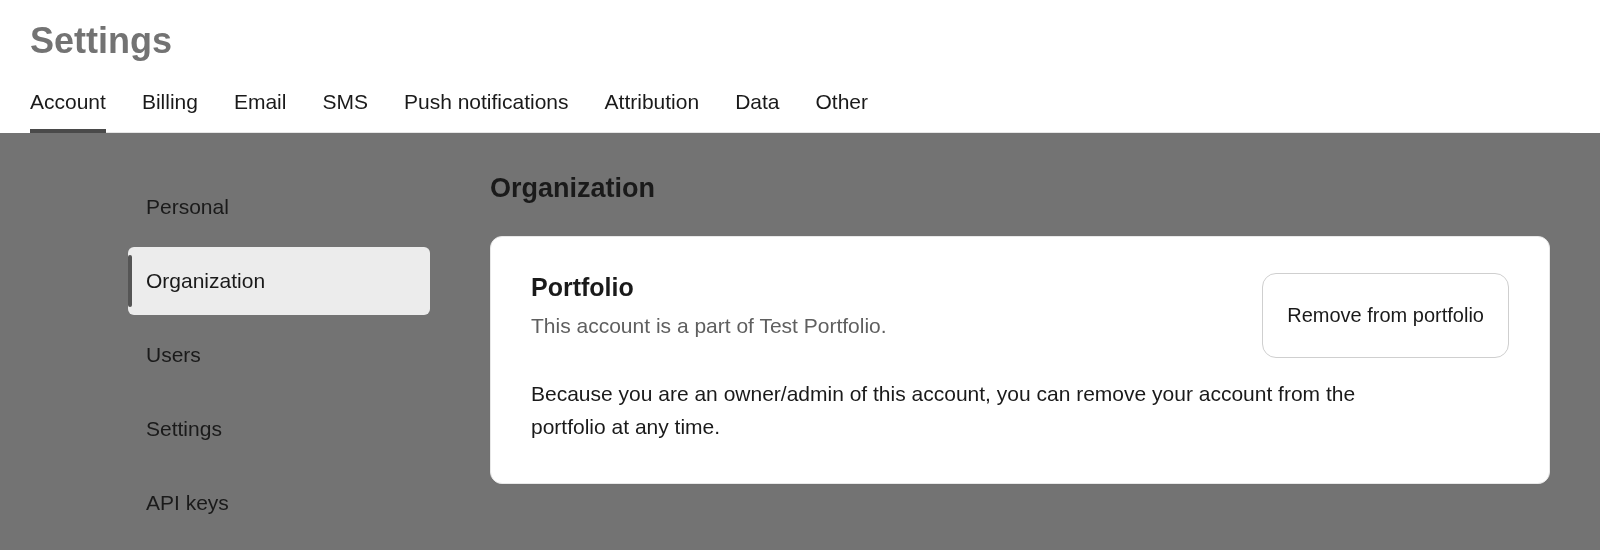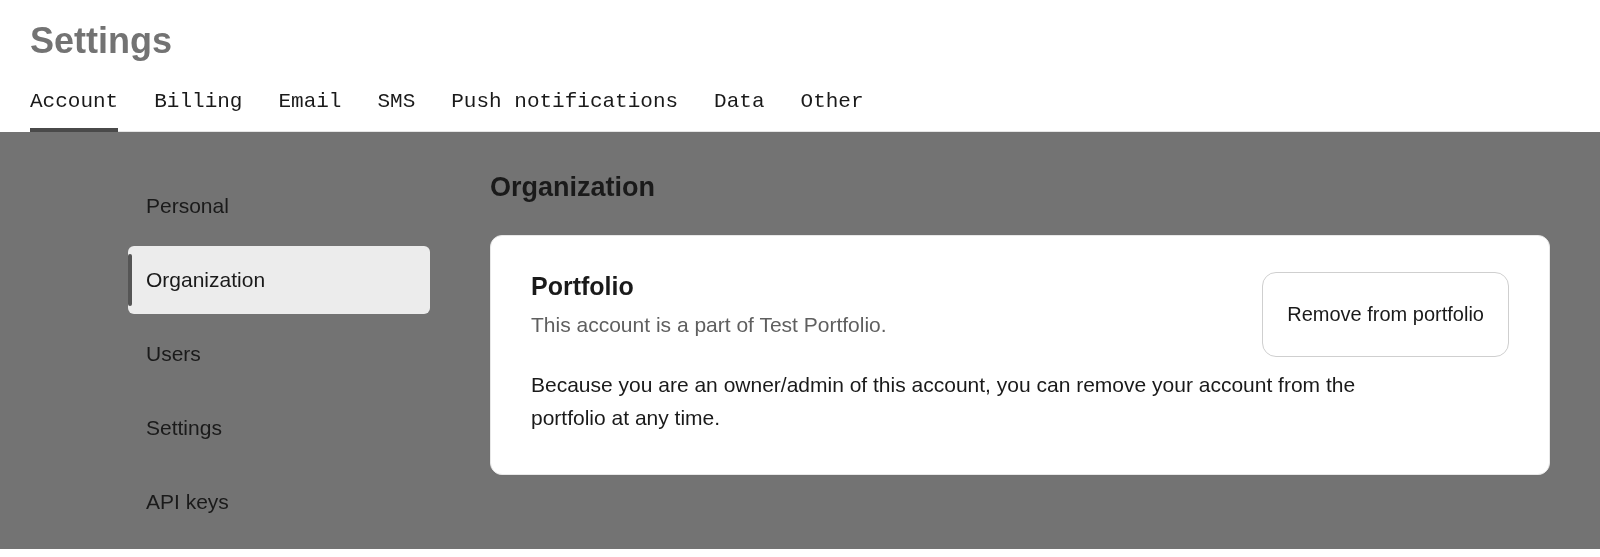--- a/index.html
+++ b/index.html
@@ -30,21 +30,20 @@
       gap: 36px;
       border-bottom: 1px solid #e5e5e5;
     }
     .tab {
       font-size: 21px;
       color: #1a1a1a;
       padding: 0 0 18px 0;
       cursor: pointer;
       position: relative;
       font-weight: 400;
-      font-family: Liberation Mono, monospace;
     }
     .tab.active {
       font-weight: 500;
     }
     .tab.active::after {
       content: "";
       position: absolute;
       left: 0;
       right: 0;
       bottom: -1px;
@@ -100,21 +99,21 @@
       background: #ffffff;
       border: 1px solid #e8e8e8;
       border-radius: 12px;
       padding: 36px 40px 40px 40px;
       box-shadow: 0 1px 2px rgba(0,0,0,0.02);
     }
     .card-header-row {
       display: flex;
       justify-content: space-between;
       align-items: flex-start;
-      margin-bottom: 12px;
+      margin-bottom: 20px;
     }
     .card-header-text {
       flex: 1;
     }
     .card-title {
       font-size: 25px;
       font-weight: 700;
       color: #1a1a1a;
       margin-bottom: 8px;
     }
@@ -146,20 +145,21 @@
 <body>
 
 <div class="header">
   <h1 class="page-title">Settings</h1>
   <div class="tabs">
     <div class="tab active">Account</div>
     <div class="tab">Billing</div>
     <div class="tab">Email</div>
     <div class="tab">SMS</div>
     <div class="tab">Push notifications</div>
+    <div class="tab">Attribution</div>
     <div class="tab">Data</div>
     <div class="tab">Other</div>
   </div>
 </div>
 
 <div class="content-area">
   <div class="sidebar">
     <div class="sidebar-item">Personal</div>
     <div class="sidebar-item active">Organization</div>
     <div class="sidebar-item">Users</div>

